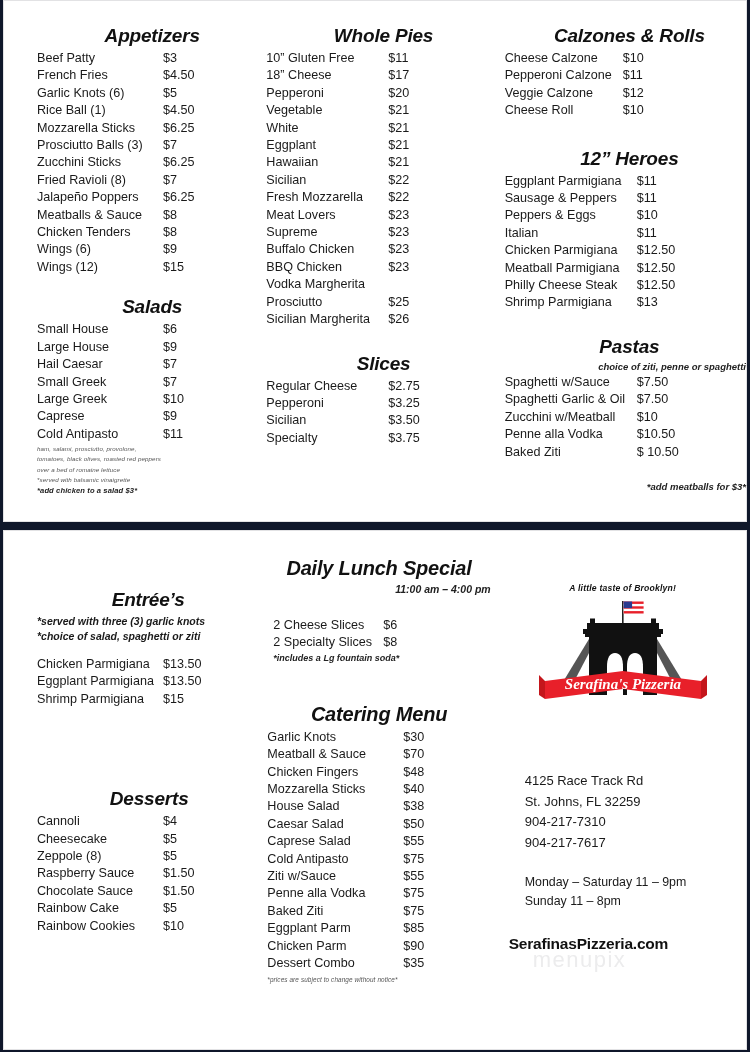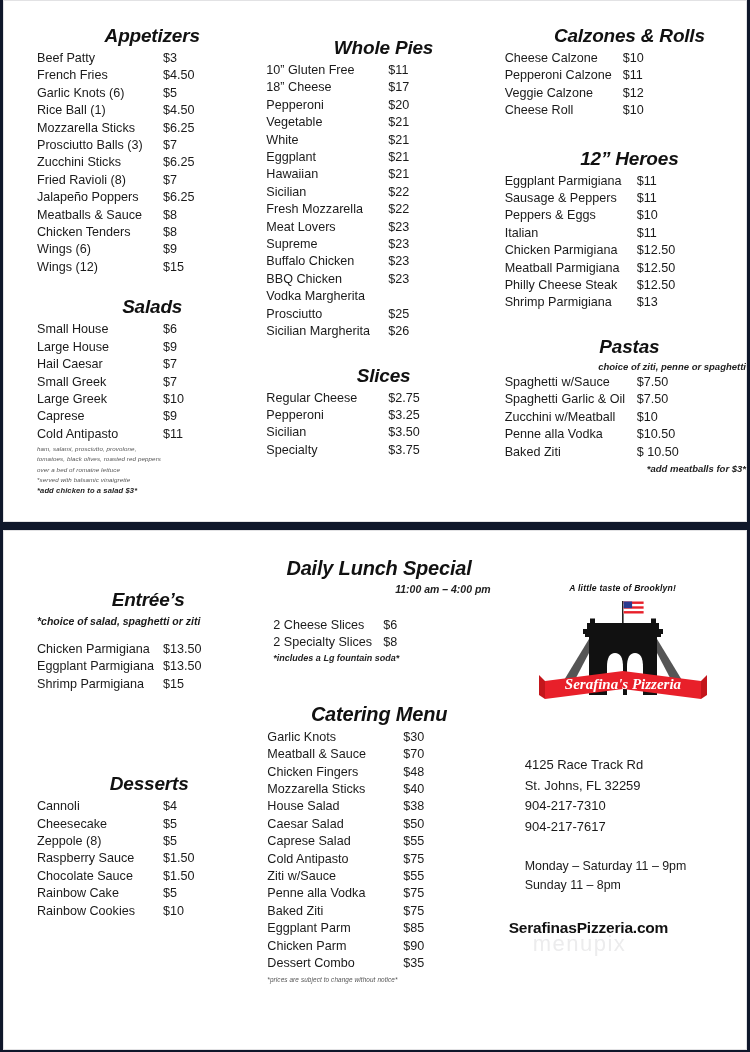--- a/index.html
+++ b/index.html
@@ -102,21 +102,21 @@
   .w-cal .nm   { width: 118px; }
   .w-her .nm   { width: 132px; }
   .w-pas .nm   { width: 132px; }
   .w-ent .nm   { width: 126px; }
   .w-des .nm   { width: 126px; }
   .w-lun .nm   { width: 110px; }
   .w-cat .nm   { width: 136px; }
 
   
   .col-a { width: 252px; padding: 24px 0 0 33px; box-sizing: border-box; }
-  .col-b { width: 236px; padding: 36px 0 0 11px; box-sizing: border-box; }
+  .col-b { width: 236px; padding: 24px 0 0 11px; box-sizing: border-box; }
   .col-c { width: 256px; padding: 24px 0 0 14px; box-sizing: border-box; }
 
   .t-app { padding-left: 12px; }
   .t-sal { padding-left: 12px; }
   .t-pie { padding-left: 10px; }
   .t-sli { padding-left: 10px; }
   .t-cal { padding-left: 8px; }
   .t-her { padding-left: 8px; }
   .t-pas { padding-left: 8px; }
 
@@ -155,21 +155,21 @@
     font-size: 8.6px;
     text-align: center;
     color: #111;
     margin: 12px 0 2px 0;
     letter-spacing: 0.2px;
   }
   .logo-svg { display: block; margin: 0 auto; }
 
   
   .contact {
-    margin: 0 0 0 18px;
+    margin: 16px 0 0 18px;
     font-size: 13px;
     line-height: 20.5px;
     color: #1a1a1a;
   }
   .hours {
     margin: 0 0 0 18px;
     font-size: 12.4px;
     line-height: 19px;
     color: #1a1a1a;
   }
@@ -481,36 +481,37 @@
               </div>
             <div class="row">
                 <span class="nm">Penne alla Vodka</span>
                 <span class="pr">$10.50</span>
               </div>
             <div class="row">
                 <span class="nm">Baked Ziti</span>
                 <span class="pr">$ 10.50</span>
               </div>
           </div>
-          <div class="sec-sub" style="margin-top:2px">*add meatballs for $3*</div>
+          <div class="sec-sub" style="margin-top:20px">*add meatballs for $3*</div>
         </div>
 
       </div>
     </div>
   </div>
 
   <div class="sheet-gap"></div>
 
   <div class="sheet sheet-bottom">
     <div class="cols">
 
       <div class="bcol-a">
 
         <div class="section">
           <div class="sec-title" style="padding-left:4px">Entrée’s</div>
+          <div class="ent-note">*served with three (3) garlic knots</div>
           <div class="ent-note">*choice of salad, spaghetti or ziti</div>
           <div class="gap-12"></div>
           <div class="items w-ent">
             <div class="row">
                 <span class="nm">Chicken Parmigiana</span>
                 <span class="pr">$13.50</span>
               </div>
             <div class="row">
                 <span class="nm">Eggplant Parmigiana</span>
                 <span class="pr">$13.50</span>

